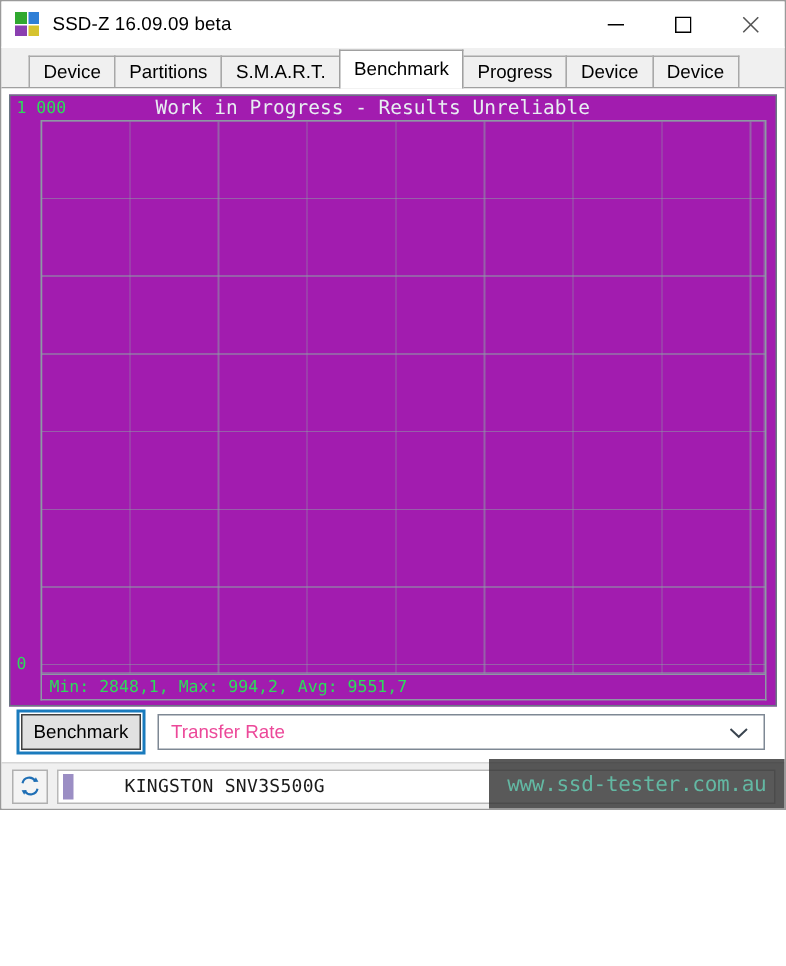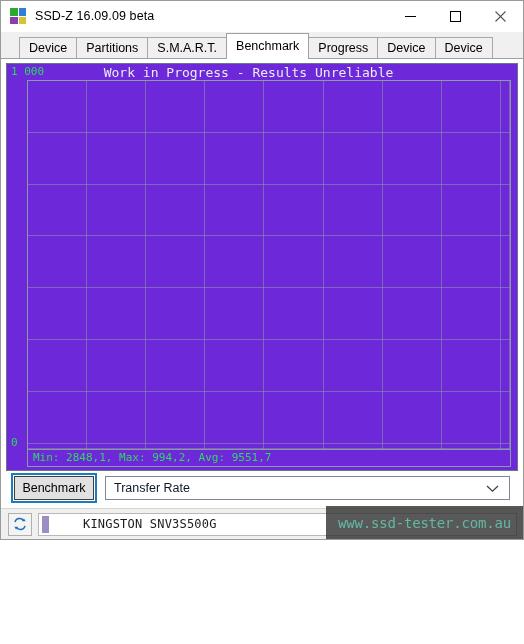--- a/index.html
+++ b/index.html
@@ -111,21 +111,21 @@
     flex: 1 1 auto;
     background: #ffffff;
     padding: 4px 5px 5px 5px;
     display: flex;
     flex-direction: column;
     position: relative;
   }
 
   #bench-panel {
     flex: 1 1 auto;
-    background: #6d28d9;
+    background: #a21caf;
     border: 1px solid #6a7683;
     position: relative;
     display: flex;
     flex-direction: column;
     overflow: hidden;
   }
 
   
   #chart-header {
     position: relative;
@@ -229,21 +229,21 @@
     flex: 1 1 auto;
     height: 24px;
     margin-left: 11px;
     margin-right: 2px;
     background: #ffffff;
     border: 1px solid #7e8894;
     display: flex;
     align-items: center;
     padding: 0 6px 0 8px;
     font-size: 12.5px;
-    color: #0f172a;
+    color: #ec4899;
     cursor: default;
     position: relative;
   }
   #mode-select-value { flex: 1 1 auto; }
   #mode-select-chevron { display: flex; align-items: center; padding-right: 4px; }
 
   
   #status-bar {
     flex: 0 0 auto;
     height: 31px;

